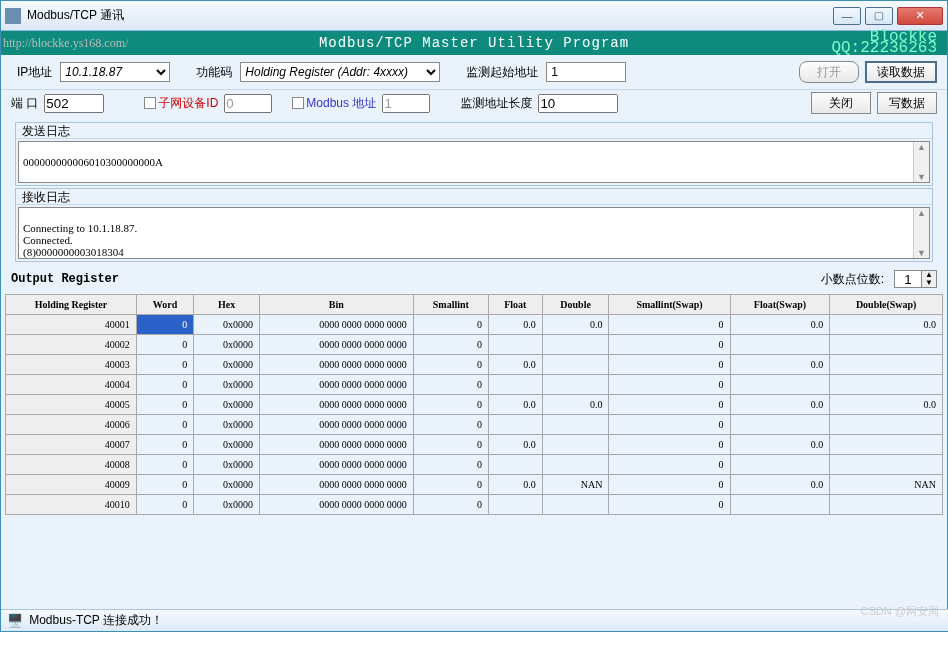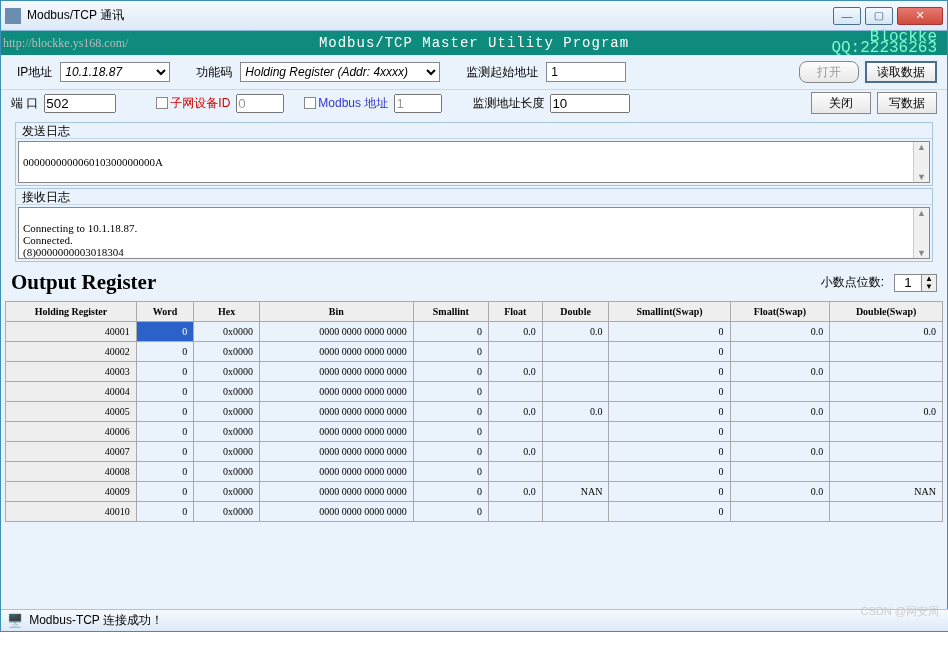--- a/index.html
+++ b/index.html
@@ -24,21 +24,21 @@
 .btn.focus { border: 2px solid #4a6e8e; }
 .row2 { display: flex; align-items: center; gap: 6px; padding: 2px 10px 6px; }
 .chk { display: inline-flex; align-items: center; gap: 2px; text-align: center; }
 .chk .box { width: 12px; height: 12px; border: 1px solid #888; background: #fff; }
 .chk.unchecked .box::after { content: ""; }
 .logbox { margin: 2px 14px; border: 1px solid #a9c5dd; }
 .loghead { font-size: 12px; padding: 0 6px; background: #eaf3fb; border-bottom: 1px solid #c5d9eb; height: 16px; }
 .logbody { background: #fff; border: 1px solid #888; margin: 2px; padding: 2px 4px; height: 42px; position: relative; font-family: Tahoma; font-size: 11px; white-space: pre-line; }
 .logbody .scroll { position: absolute; right: 0; top: 0; width: 16px; height: 100%; background: #f0f0f0; border-left: 1px solid #ccc; display: flex; flex-direction: column; align-items: center; justify-content: space-between; font-size: 9px; color: #888; }
 .outhead { padding: 6px 10px; display: flex; align-items: center; gap: 10px; }
-.outhead .title { font-family: Liberation Serif, serif; font-weight: bold; font-size: 21px; flex: 1; }
+.outhead .title { font-family: Liberation Mono, monospace; font-weight: bold; font-size: 12px; flex: 1; }
 .spin { display: inline-flex; align-items: center; }
 .spin input { width: 28px; height: 18px; border: 1px solid #888; text-align: center; }
 .spin .arrows { display: flex; flex-direction: column; border: 1px solid #888; border-left: none; }
 .spin .arrows span { width: 14px; height: 8px; font-size: 8px; line-height: 7px; text-align: center; background: #eee; }
 .grid { width: calc(100% - 8px); margin: 0 4px; border: 1px solid #888; border-collapse: collapse; font-family: Tahoma; font-size: 10px; }
 .grid th, .grid td { border: 1px solid #aaa; padding: 2px 6px; height: 20px; }
 .grid th { background: #eee; font-weight: bold; text-align: center; }
 .grid td { text-align: right; }
 .grid td.addr { background: #eee; font-weight: normal; }
 .grid td.sel { background: #2a62c9; color: #fff; }
@@ -81,21 +81,21 @@
       <span class="lbl" style="margin-left:20px">监测起始地址</span>
       <input type="text" style="width: 80px;" value="1">
 
       <span style="flex:1"></span>
       <button class="btn disabled">打开</button>
       <button class="btn focus">读取数据</button>
     </div>
 
     <div class="row2">
       <span class="lbl">端 口</span>
-      <input type="text" style="width: 72px;" value="502">
+      <input type="text" style="width: 60px;" value="502">
 
       <span style="width:28px"></span>
       <span class="chk unchecked">
           <span class="box"></span>
           <span style="color:#c00">子网设备ID</span>
         </span>
       <input type="text" style="width: 48px; color: rgb(153, 153, 153);" value="0">
 
       <span style="width:8px"></span>
       <span class="chk unchecked">

